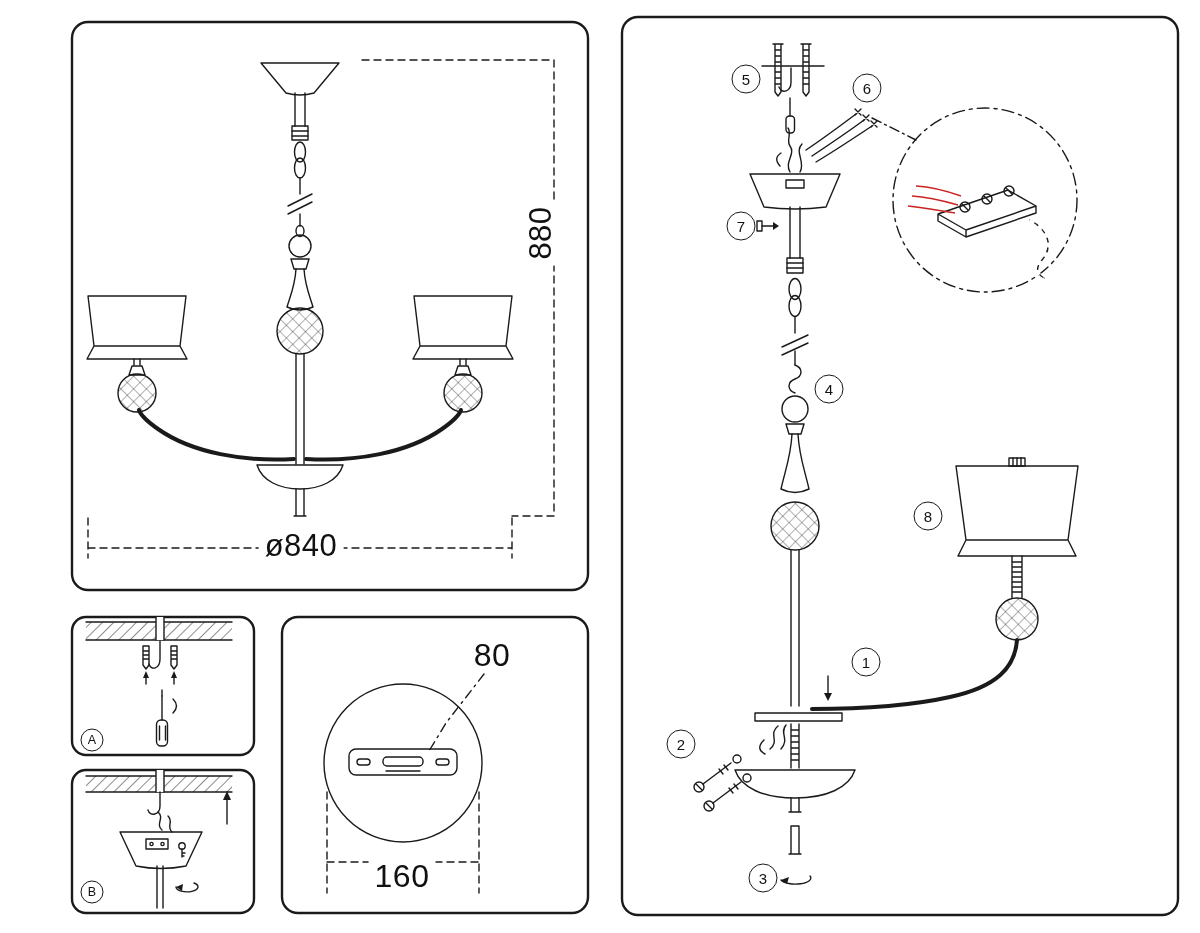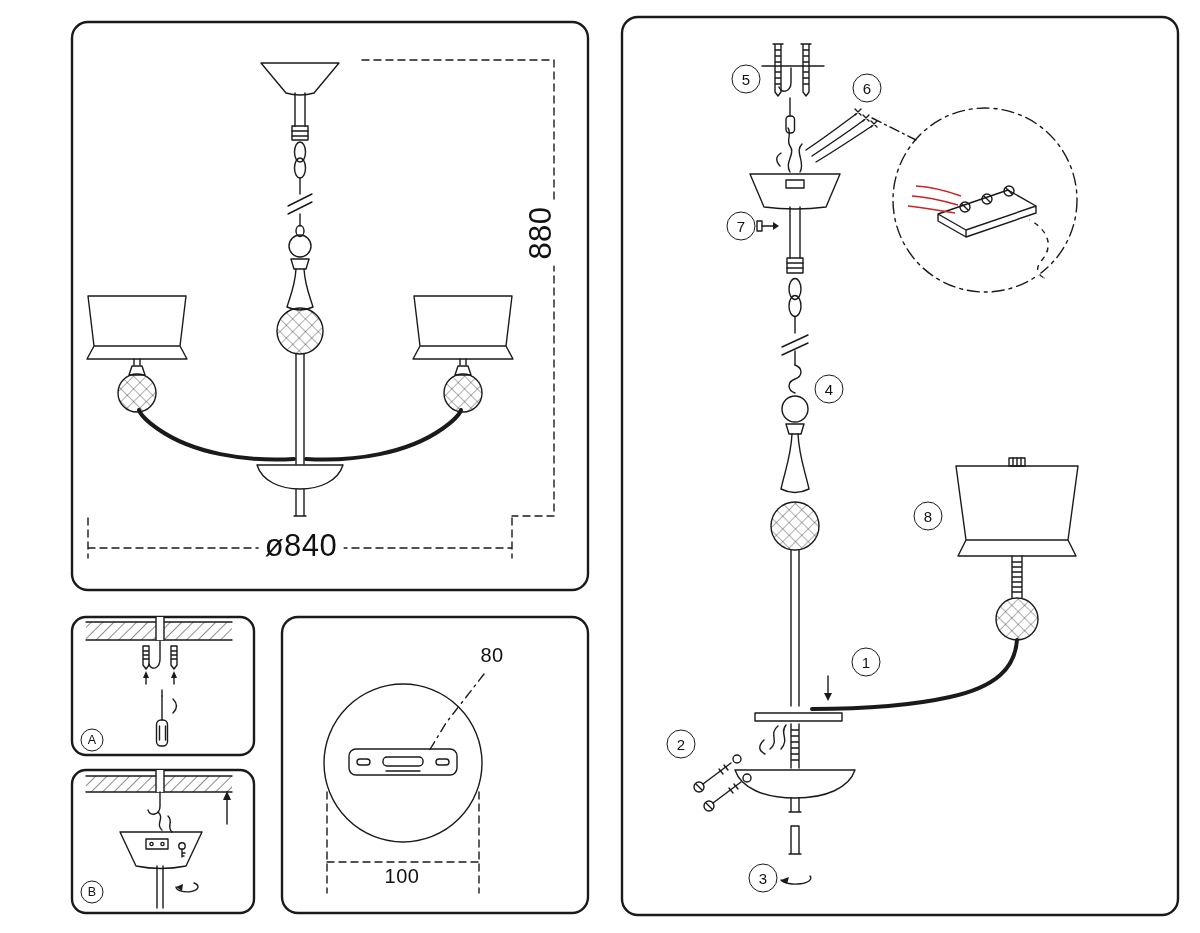--- a/index.html
+++ b/index.html
@@ -8,21 +8,21 @@
   .stage svg{position:absolute;left:0;top:0;}
   .ln{fill:none;stroke:#1a1a1a;stroke-width:1.4;stroke-linecap:round;stroke-linejoin:round;}
   .thk{stroke-width:2.4;}
   .arm{stroke-width:4;}
   .fillk{fill:#1a1a1a;stroke:none;}
   .wht{fill:#fff;stroke:none;}
   .red{stroke:#cc2222;stroke-width:1.4;fill:none;}
   .dim{position:absolute;transform:translate(-50%,-50%);font-size:31px;font-weight:500;
        letter-spacing:.5px;background:#fff;padding:0 6px;white-space:nowrap;line-height:1;}
   .dim.vert{transform:translate(-50%,-50%) rotate(-90deg);}
-  .dim.mid{font-size:20px;}
+  .dim.mid{font-size:32px;}
   .badge{position:absolute;width:27px;height:27px;border:1.6px solid #1a1a1a;border-radius:50%;
          display:flex;align-items:center;justify-content:center;font-size:15px;background:#fff;
          transform:translate(-50%,-50%);line-height:1;}
   .badge.small{width:21px;height:21px;font-size:12.5px;border-width:1.3px;}
 </style>
 </head>
 <body>
 
 <div class="stage">
 
@@ -219,21 +219,21 @@
     <g>
       <path class="ln" stroke-width="1.3" d="M810 876 A 15 6 0 1 1 781 880"></path>
       <path class="fillk" d="M781 880 L789 877 L787 884 Z"></path>
     </g>
   </g>
 </svg>
 
 <div class="dim vert" style="left:540px;top:233px;">880</div>
 <div class="dim" style="left:301px;top:536px;margin-top:9px;">ø840</div>
 <div class="dim mid" style="left:492px;top:655px;">80</div>
-<div class="dim mid" style="left:402px;top:876px;">100</div>
+<div class="dim mid" style="left:402px;top:876px;">160</div>
 
 <div class="badge small" style="left:92px;top:740px;">A</div>
 <div class="badge small" style="left:92px;top:892px;">B</div>
 
 <div class="badge" style="left:746px;top:79px;">5</div>
 <div class="badge" style="left:867px;top:88px;">6</div>
 <div class="badge" style="left:741px;top:226px;">7</div>
 <div class="badge" style="left:829px;top:389px;">4</div>
 <div class="badge" style="left:928px;top:516px;">8</div>
 <div class="badge" style="left:866px;top:662px;">1</div>

